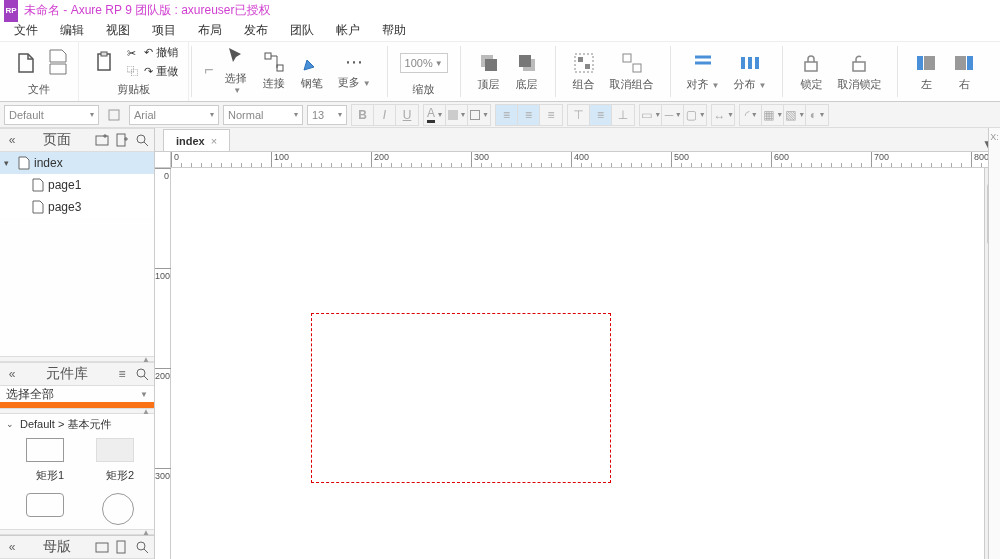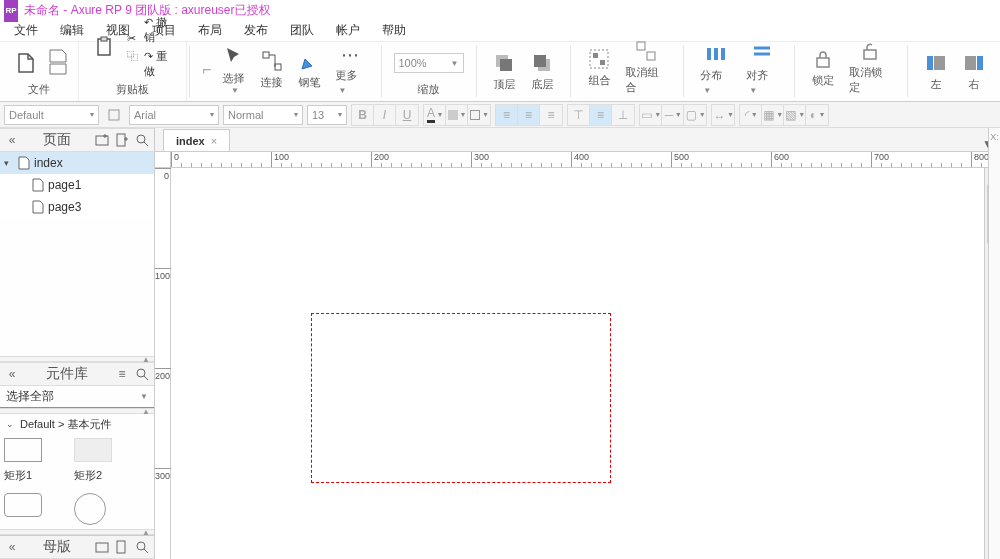--- a/index.html
+++ b/index.html
@@ -40,24 +40,24 @@
 .left-col { width: 155px; display: flex; flex-direction: column; border-right: 1px solid #ccc; background: #fefefe; }
 .panel-head { height: 24px; display: flex; align-items: center; padding: 0 4px; background: #f4f4f4; border-bottom: 1px solid #ddd; border-top: 1px solid #ddd; gap: 4px; }
 .panel-head .title { flex: 1; text-align: center; font-size: 14px; color: #555; }
 .panel-icon { width: 16px; height: 16px; display: inline-flex; align-items: center; justify-content: center; color: #666; }
 .page-tree { flex: none; background: #fff; }
 .tree-item { display: flex; align-items: center; height: 22px; padding-left: 4px; gap: 4px; }
 .tree-item.selected { background: #d4e8f7; }
 .tree-item.child { padding-left: 32px; background: #fff; }
 .caret { width: 10px; font-size: 9px; color: #555; }
 .file-icon { width: 12px; height: 14px; }
-.lib-select { height: 22px; border-bottom: 1px solid #f97316; padding: 0 6px; display: flex; align-items: center; justify-content: space-between; }
+.lib-select { height: 22px; border-bottom: 6px solid #f97316; padding: 0 6px; display: flex; align-items: center; justify-content: space-between; }
 .lib-cat { height: 20px; padding: 0 6px; display: flex; align-items: center; gap: 4px; font-size: 11px; }
 .widgets { display: flex; flex-wrap: wrap; padding: 4px; gap: 10px; }
-.widget-item { display: flex; flex-direction: column; align-items: flex-start; width: 60px; gap: 6px; }
+.widget-item { display: flex; flex-direction: column; align-items: flex-end; width: 60px; gap: 6px; }
 .widget-shape { width: 38px; height: 24px; border: 1px solid #999; }
 .widget-shape.filled { background: #eee; border-color: #ddd; }
 .widget-shape.circle { border-radius: 50%; width: 32px; height: 32px; }
 .widget-label { font-size: 11px; }
 
 
 .master-panel { border-top: 1px solid #ccc; }
 
 
 .canvas-area { flex: 1; display: flex; flex-direction: column; position: relative; background: #fff; }
@@ -169,21 +169,21 @@
         </div>
       <div class="tool-btn">
           <span style="font-size:18px;color:#555">⋯</span>
           <span class="tool-label"><span>更多</span><span class="dd">▼</span></span>
         </div>
     </div>
   </div>
   <div class="sep"></div>
   <div class="tool-group" style="border:none">
     <div class="tool-icons-row">
-      <div class="fmt-select" style="width:70px">
+      <div class="fmt-select" style="width:48px">
           <span>100%</span>
           <span class="dd" style="margin-left:auto">▼</span>
         </div>
     </div>
     <span class="tool-label">缩放</span>
   </div>
   <div class="sep"></div>
   <div class="tool-group" style="border:none">
     <div class="tool-icons-row">
       <div class="tool-btn">
@@ -220,31 +220,31 @@
           </svg>
           <span class="tool-label">取消组合</span>
         </div>
     </div>
   </div>
   <div class="sep"></div>
   <div class="tool-group" style="border:none">
     <div class="tool-icons-row">
       <div class="tool-btn">
           <svg viewBox="0 0 24 24">
+            <path d="M4 6h16M4 12h16" stroke="#4a90d9" stroke-width="3"></path>
+          </svg>
+          <span class="tool-label"><span>对齐</span><span class="dd">▼</span></span>
+        </div>
+      <div class="tool-btn">
+          <svg viewBox="0 0 24 24">
             <rect x="3" y="6" width="4" height="12" fill="#4a90d9"></rect>
             <rect x="10" y="6" width="4" height="12" fill="#4a90d9"></rect>
             <rect x="17" y="6" width="4" height="12" fill="#4a90d9"></rect>
           </svg>
           <span class="tool-label"><span>分布</span><span class="dd">▼</span></span>
-        </div>
-      <div class="tool-btn">
-          <svg viewBox="0 0 24 24">
-            <path d="M4 6h16M4 12h16" stroke="#4a90d9" stroke-width="3"></path>
-          </svg>
-          <span class="tool-label"><span>对齐</span><span class="dd">▼</span></span>
         </div>
     </div>
   </div>
   <div class="sep"></div>
   <div class="tool-group" style="border:none">
     <div class="tool-icons-row">
       <div class="tool-btn">
           <svg viewBox="0 0 24 24">
             <rect x="6" y="11" width="12" height="9" fill="none" stroke="#888" stroke-width="1.5"></rect>
             <path d="M9 11V8a3 3 0 016 0v3" fill="none" stroke="#888" stroke-width="1.5"></path>

